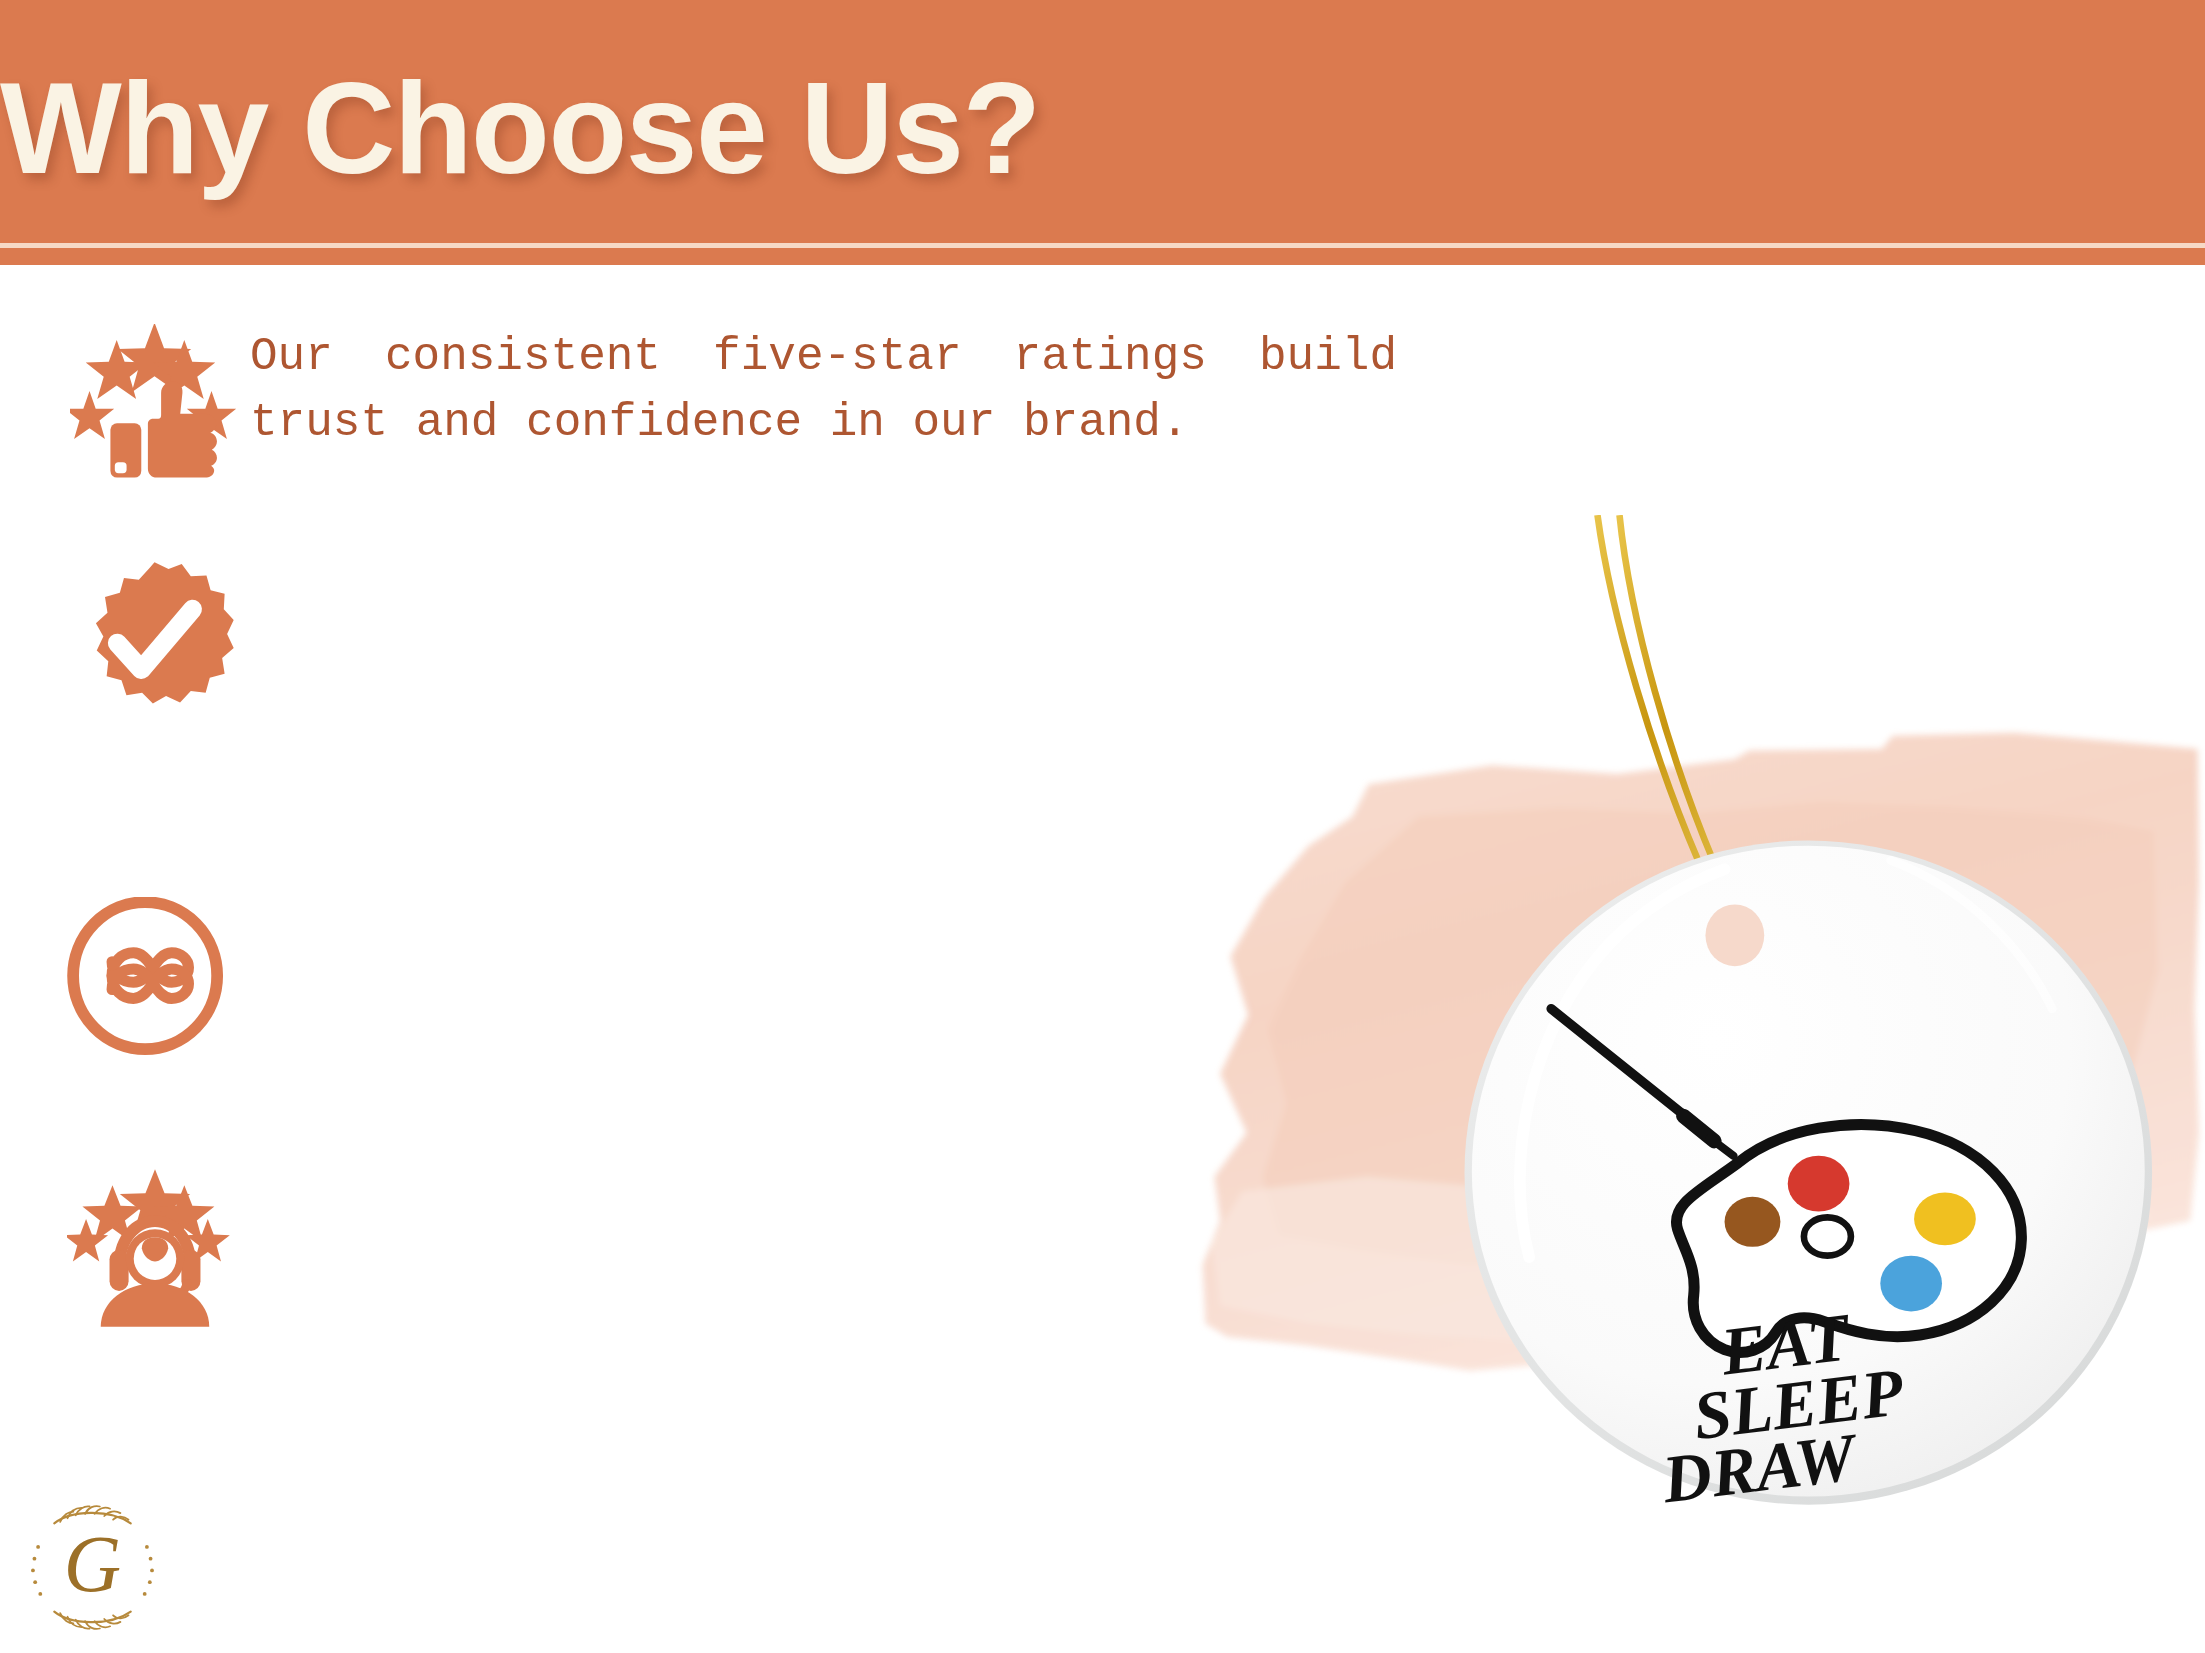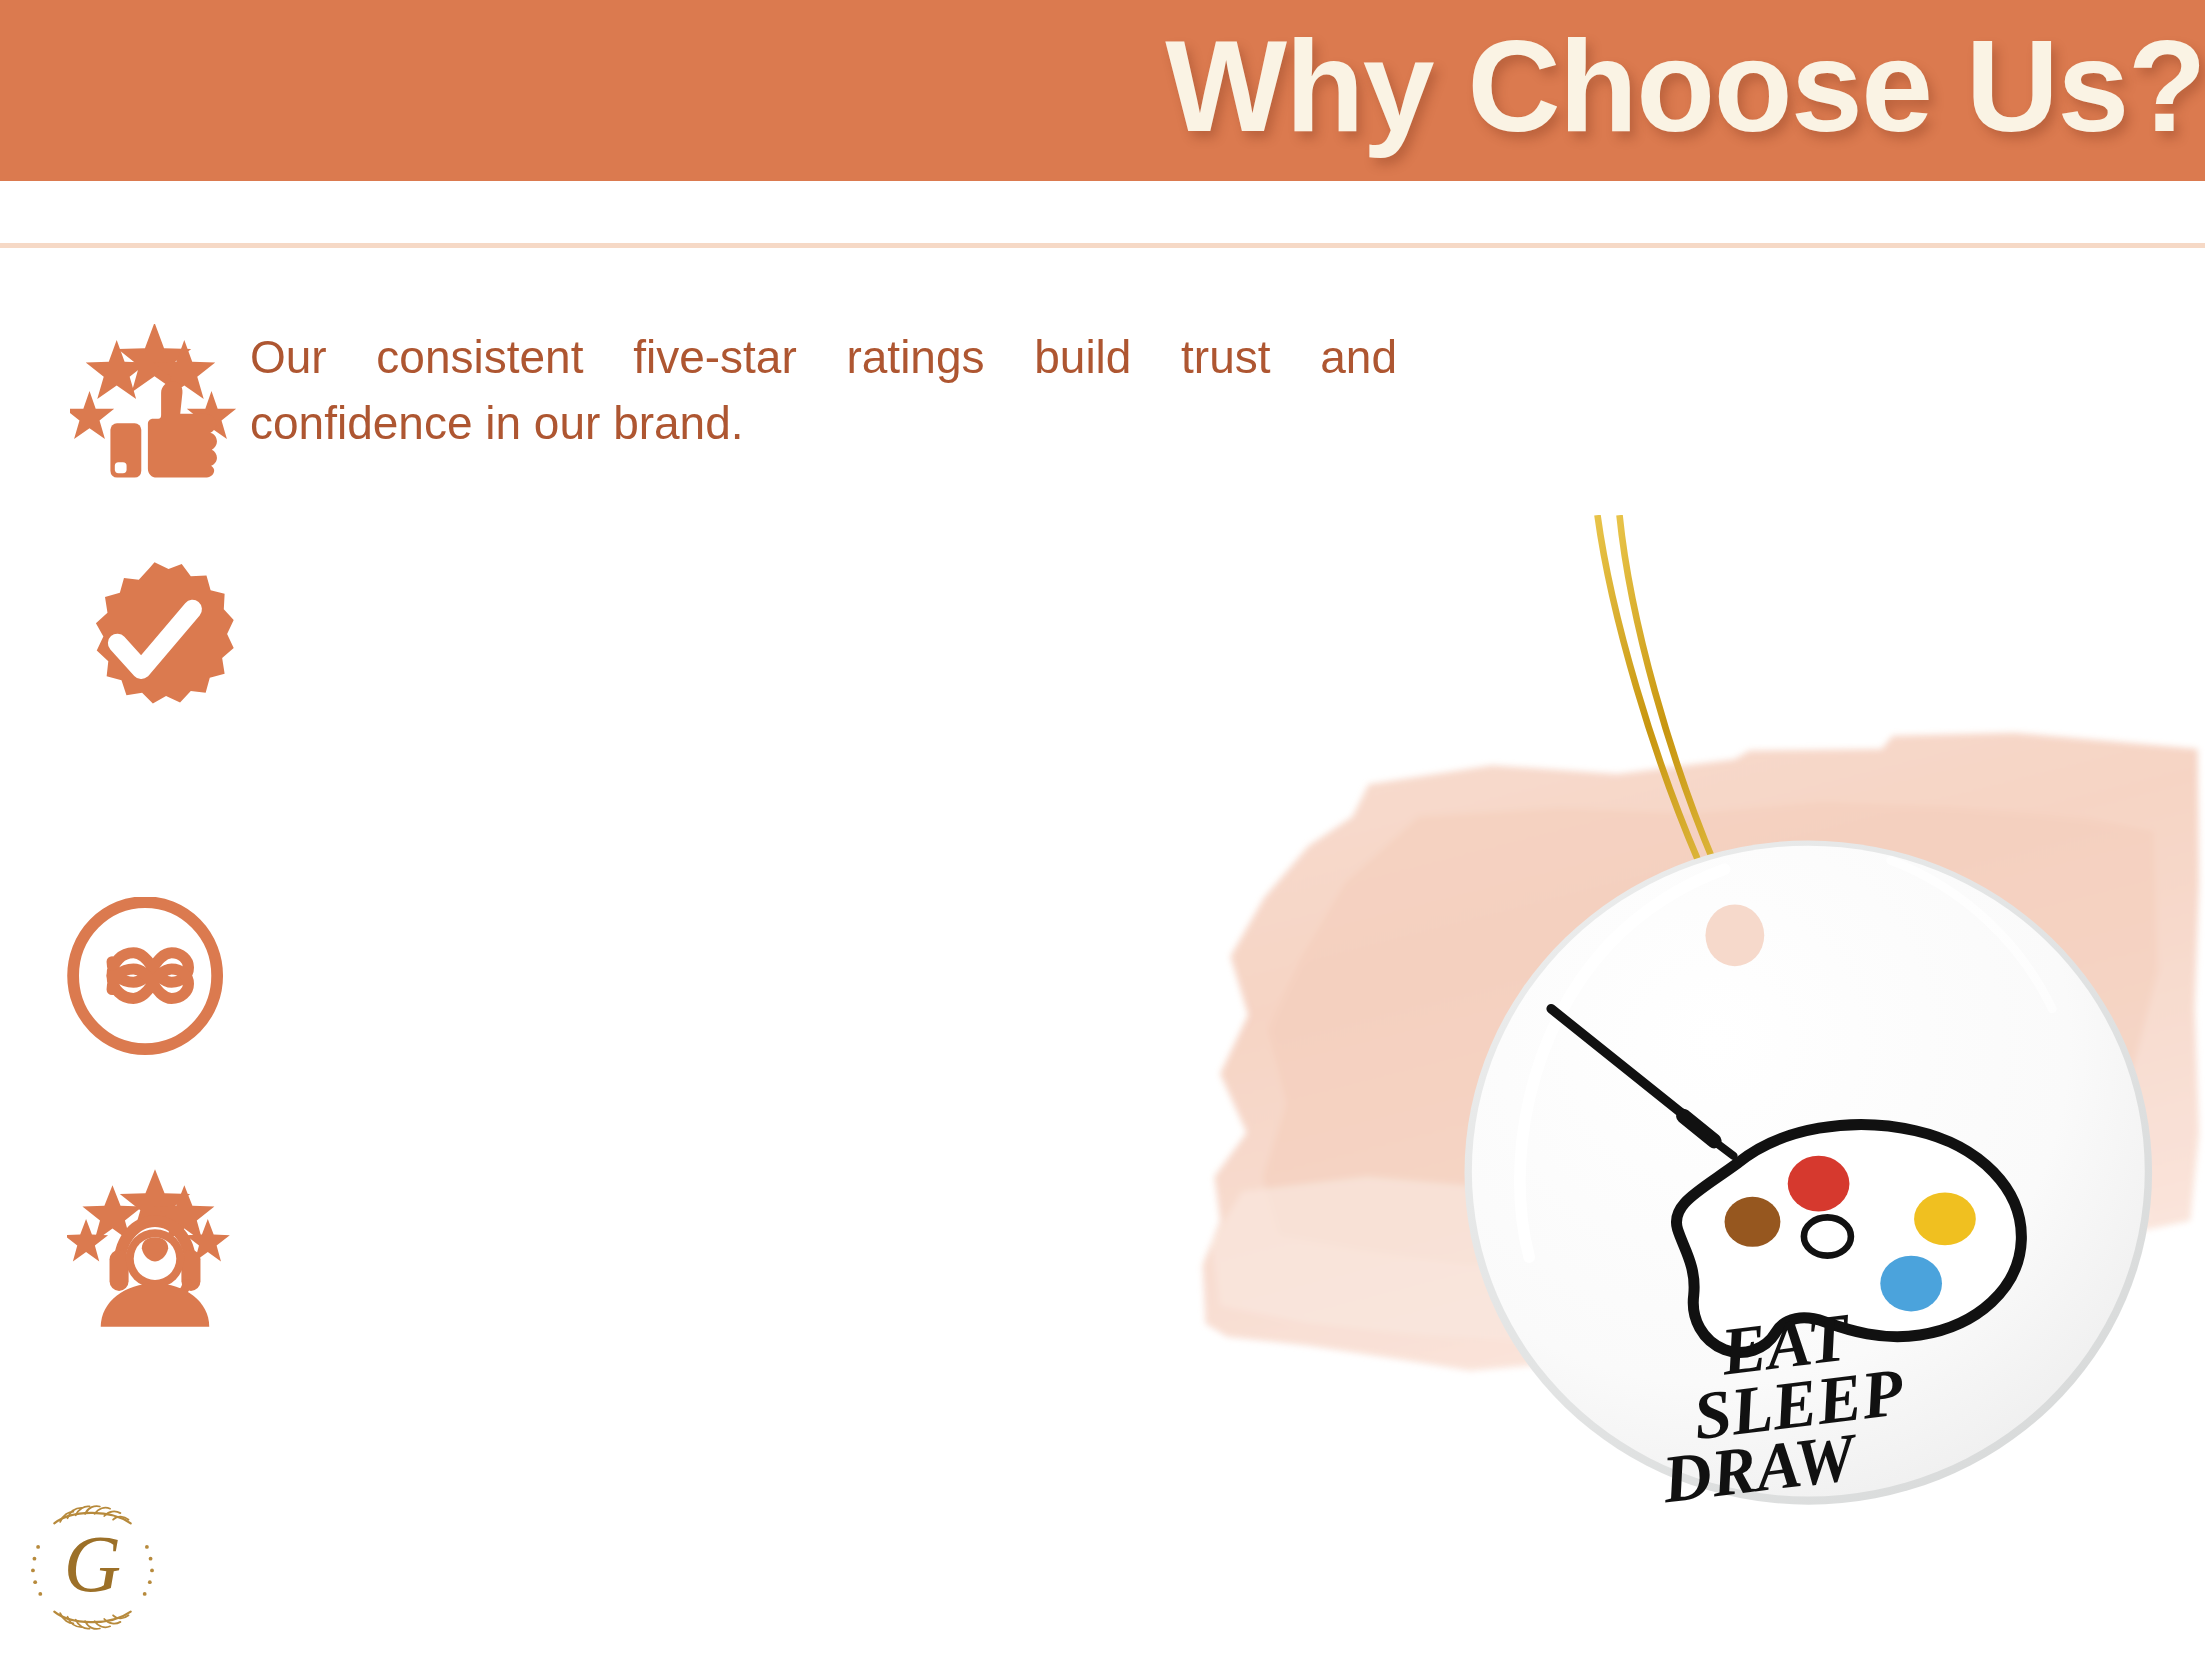--- a/index.html
+++ b/index.html
@@ -6,23 +6,23 @@
   body{
     width:2205px;height:1654px;
     background:#ffffff;
     font-family:"Liberation Sans", sans-serif;
     overflow:hidden;
     position:relative;
   }
 
   
   .header{
-    position:absolute;left:0;top:0;width:2205px;height:181px;
+    position:absolute;left:0;top:0;width:2205px;height:265px;
     background:#DB7A4F;
-    display:flex;align-items:center;justify-content:flex-end;
+    display:flex;align-items:center;justify-content:flex-start;
     box-sizing:border-box;
   }
   .header-title{
     font-family:"Liberation Sans", sans-serif;
     font-weight:bold;
     font-size:129px;
     letter-spacing:-1.5px;
     color:#FAF3E4;
     text-shadow:5.1px 7.4px 10.3px rgba(120,50,25,0.32);
     line-height:1;
@@ -61,21 +61,21 @@
     color:#AE5631;
     font-family:"Liberation Sans", sans-serif;
     font-size:46px;
     line-height:1.44;
     text-align:justify;
     text-justify:inter-word;
     font-weight:400;
   }
 
   #feature-0{ left:59px; top:81px; }
-  #feature-0 .feature-text{ width:1147px; }
+  #feature-0 .feature-text{ width:1147px;font-family:Liberation Mono, monospace; }
 
   #feature-1{ left:59px; top:316px; }
   #feature-1 .feature-text{ width:1147px; }
 
   #feature-2{ left:50px; top:654px; }
   #feature-2 .feature-text{ width:1161px; }
 
   #feature-3{ left:59px; top:926px; }
   #feature-3 .feature-text{ width:1161px; }
 

